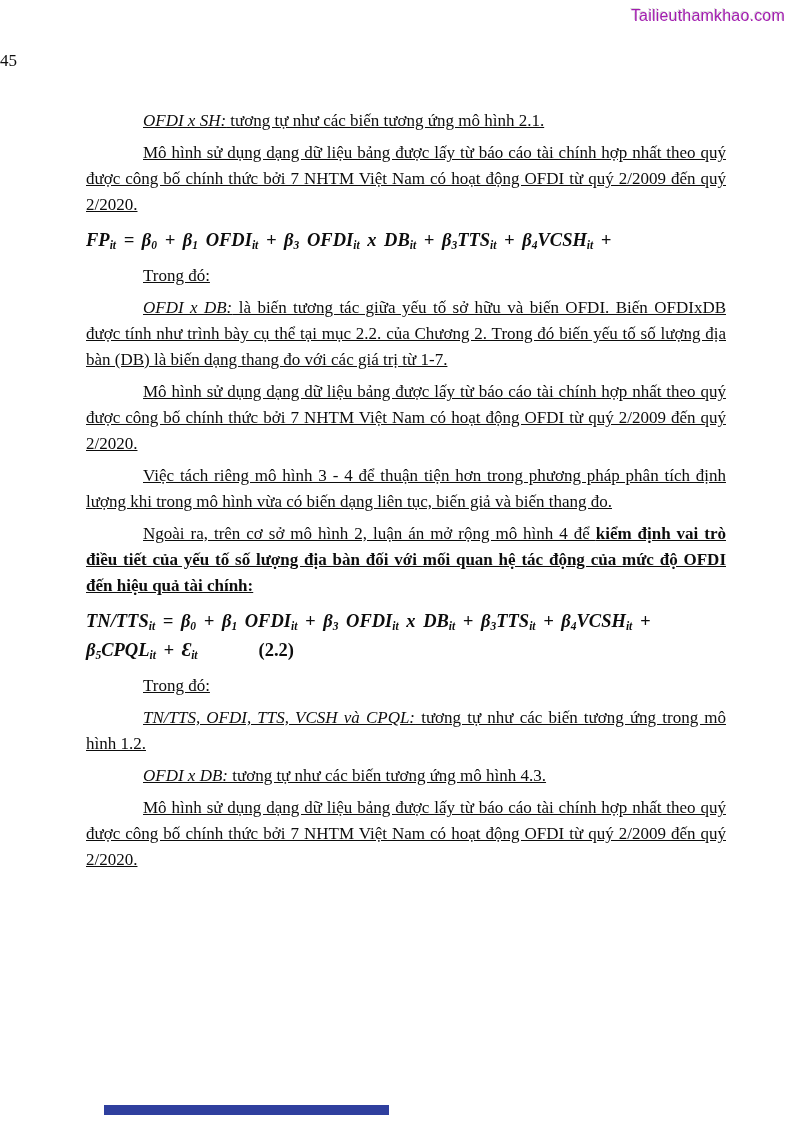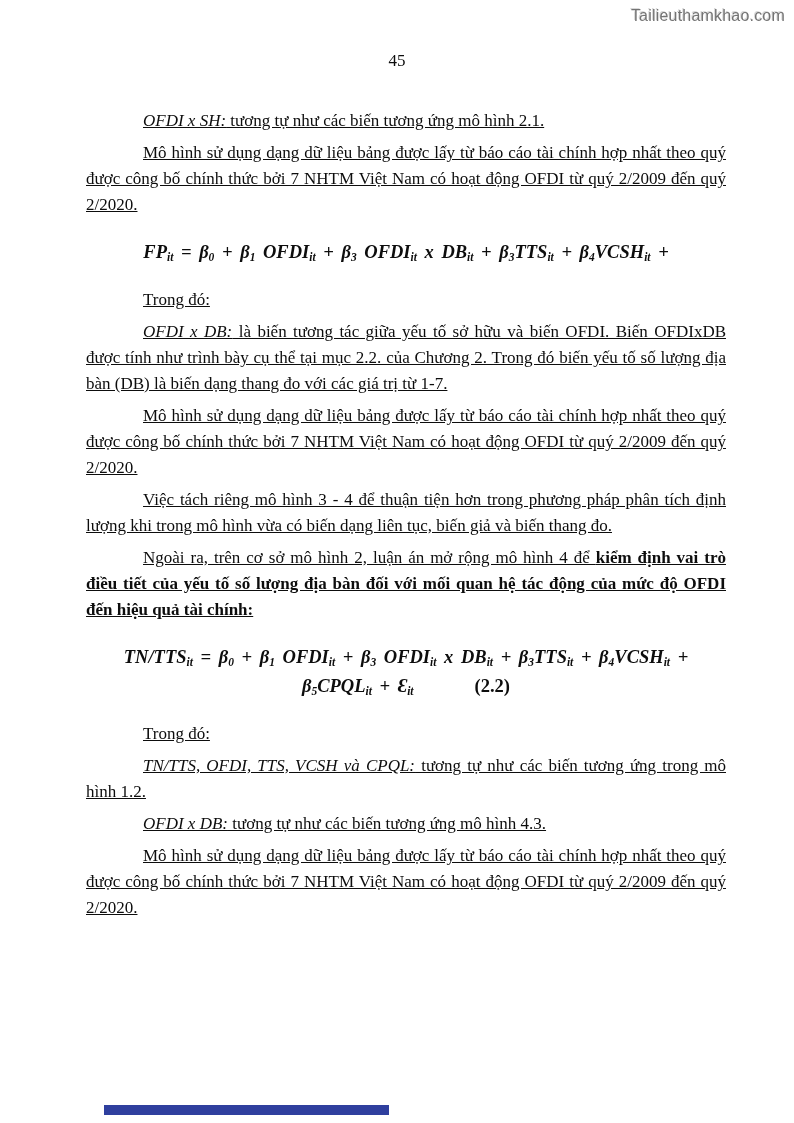--- a/index.html
+++ b/index.html
@@ -8,41 +8,39 @@
     width:794px;height:1123px;
     background:#ffffff;
     overflow:hidden;
     font-family:"Liberation Serif","DejaVu Serif",serif;
     color:#0d0d0d;
   }
   .watermark{
     position:absolute;top:7px;right:9px;
     font-family:"Liberation Sans","DejaVu Sans",sans-serif;
     font-size:16px;letter-spacing:.2px;
-    color:#737373;
+    color:#a21caf;
     text-shadow:1px 1px 0 #ffffff,-1px -1px 0 #d8d8d8;
   }
   .pageno{
     padding-top:51px;
-    text-align:center;
     font-size:17px;
   }
   .content{
     margin:37px 68px 0 86px;
     width:640px;
     text-align:justify;
     font-size:17px;
     line-height:26px;
   }
   .para{margin:6px 0;text-indent:57px;text-decoration:underline;}
   .para .i{font-style:italic;}
   .para .b{font-weight:bold;}
   .formula{
-    margin:20px 0;
-    text-align:center;
+    margin:8px 0;
     text-indent:0;
     font-weight:bold;font-style:italic;
     font-size:18.5px;line-height:29px;
     word-spacing:3px;
   }
   .formula-line{white-space:pre-wrap;}
   .formula sub{font-size:0.62em;line-height:0;vertical-align:-0.25em;}
   .formula .up{font-style:normal;}
   .footer-bar{
     position:absolute;

